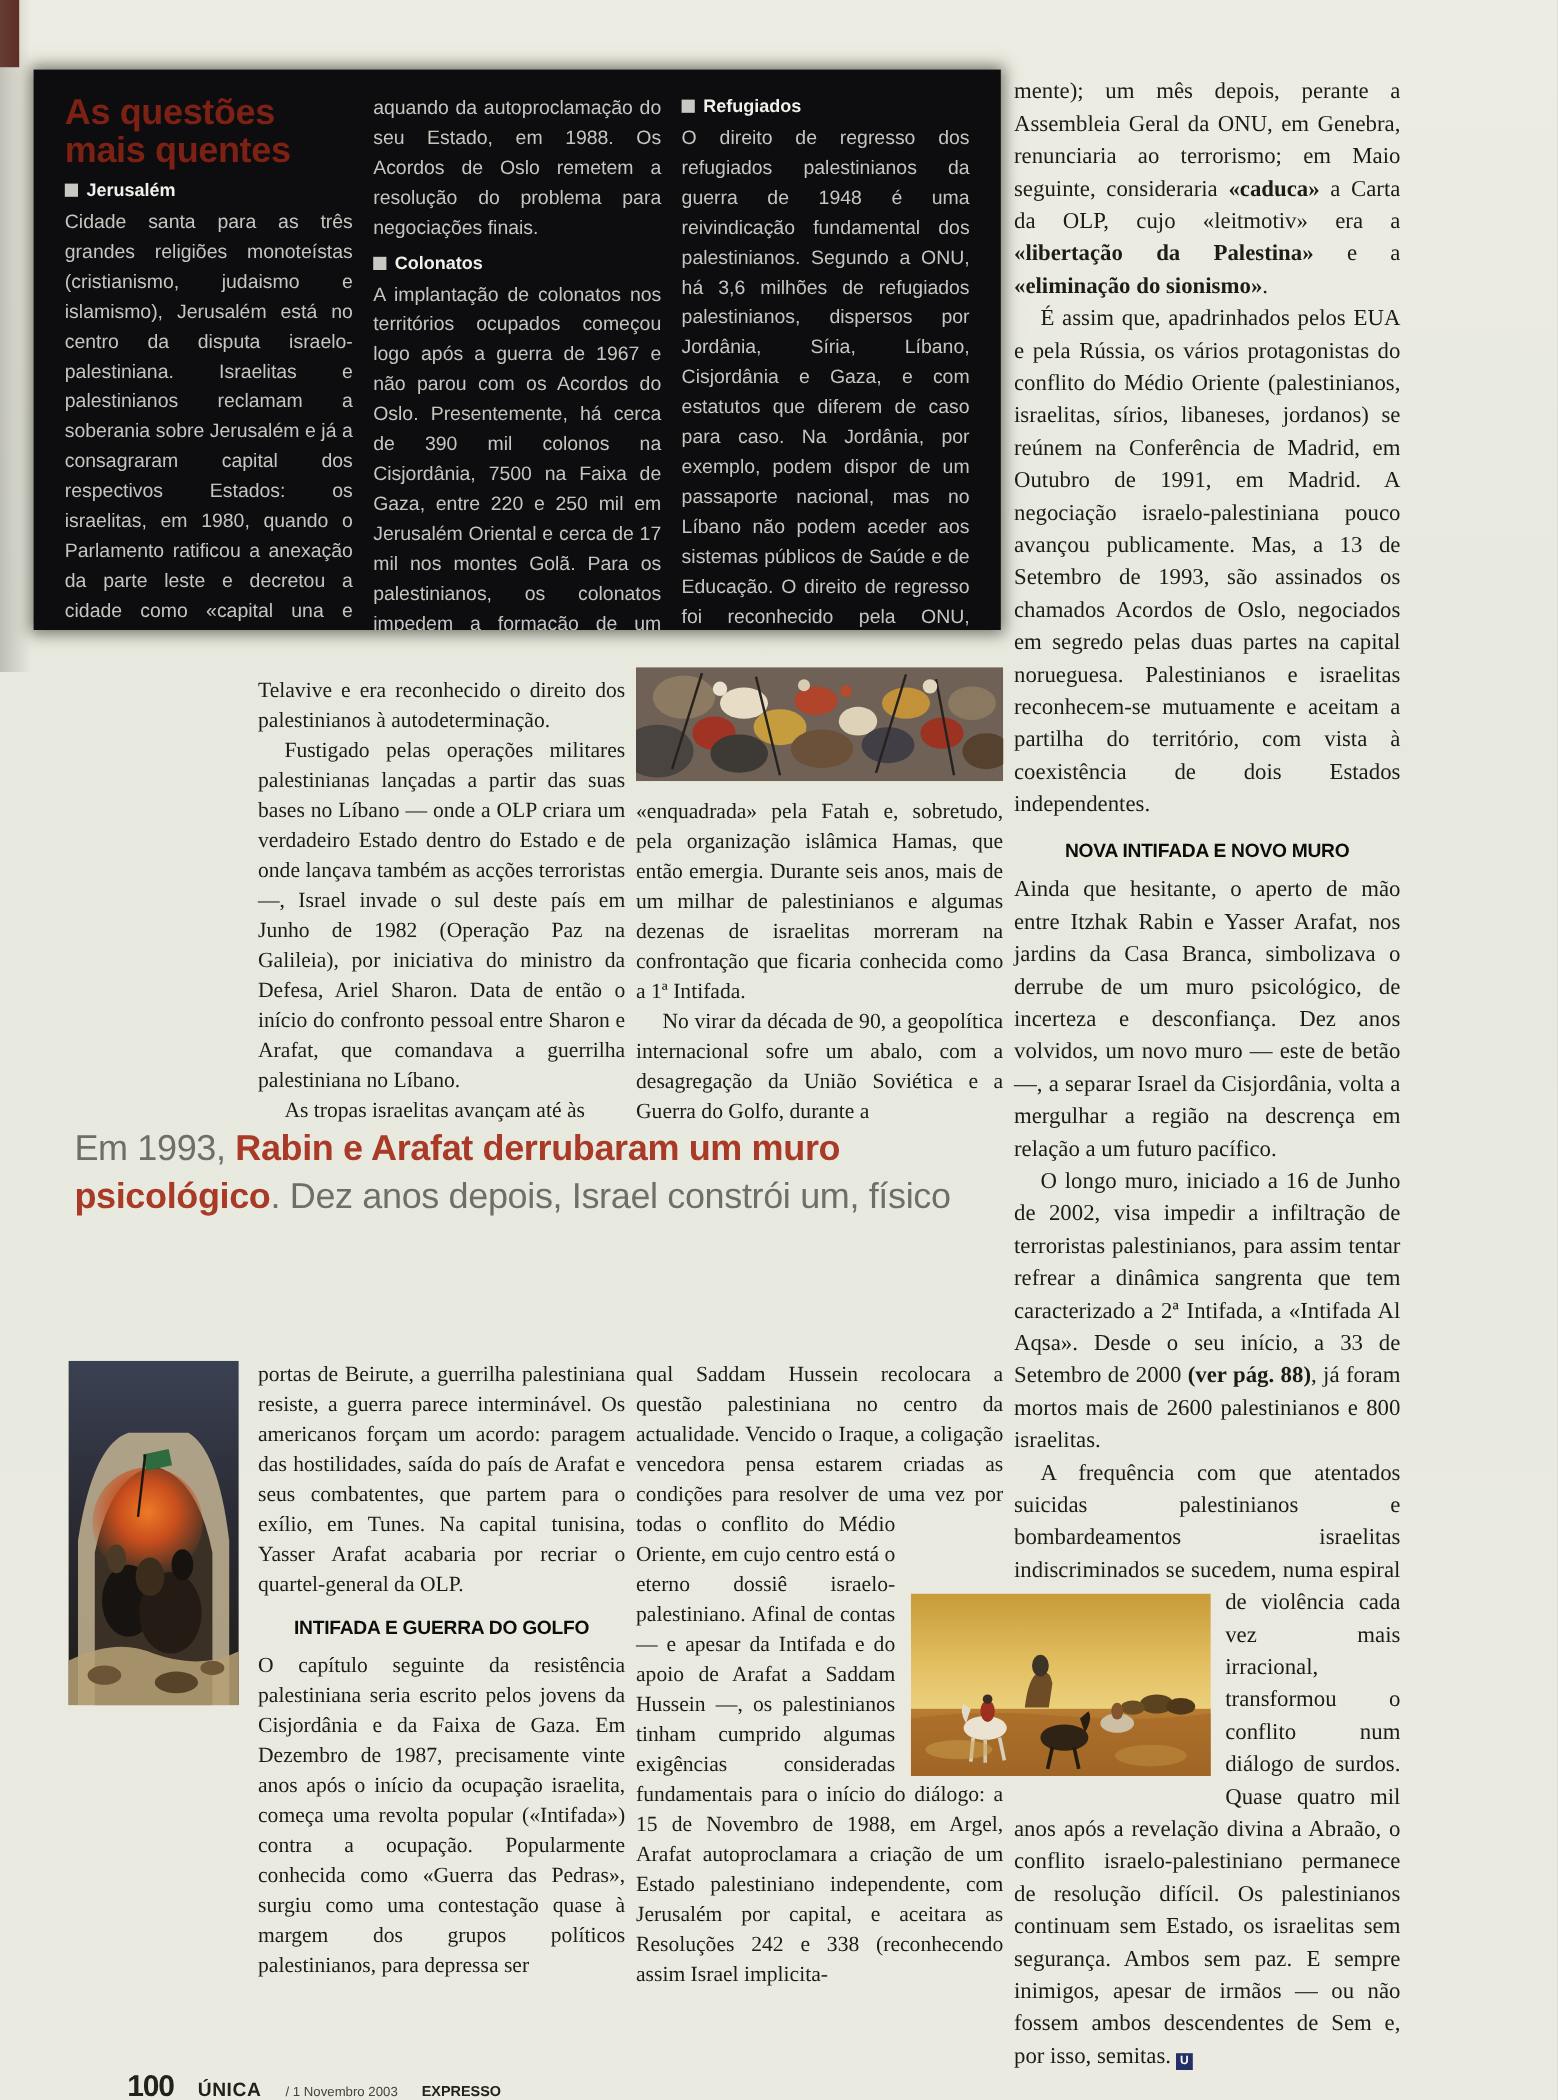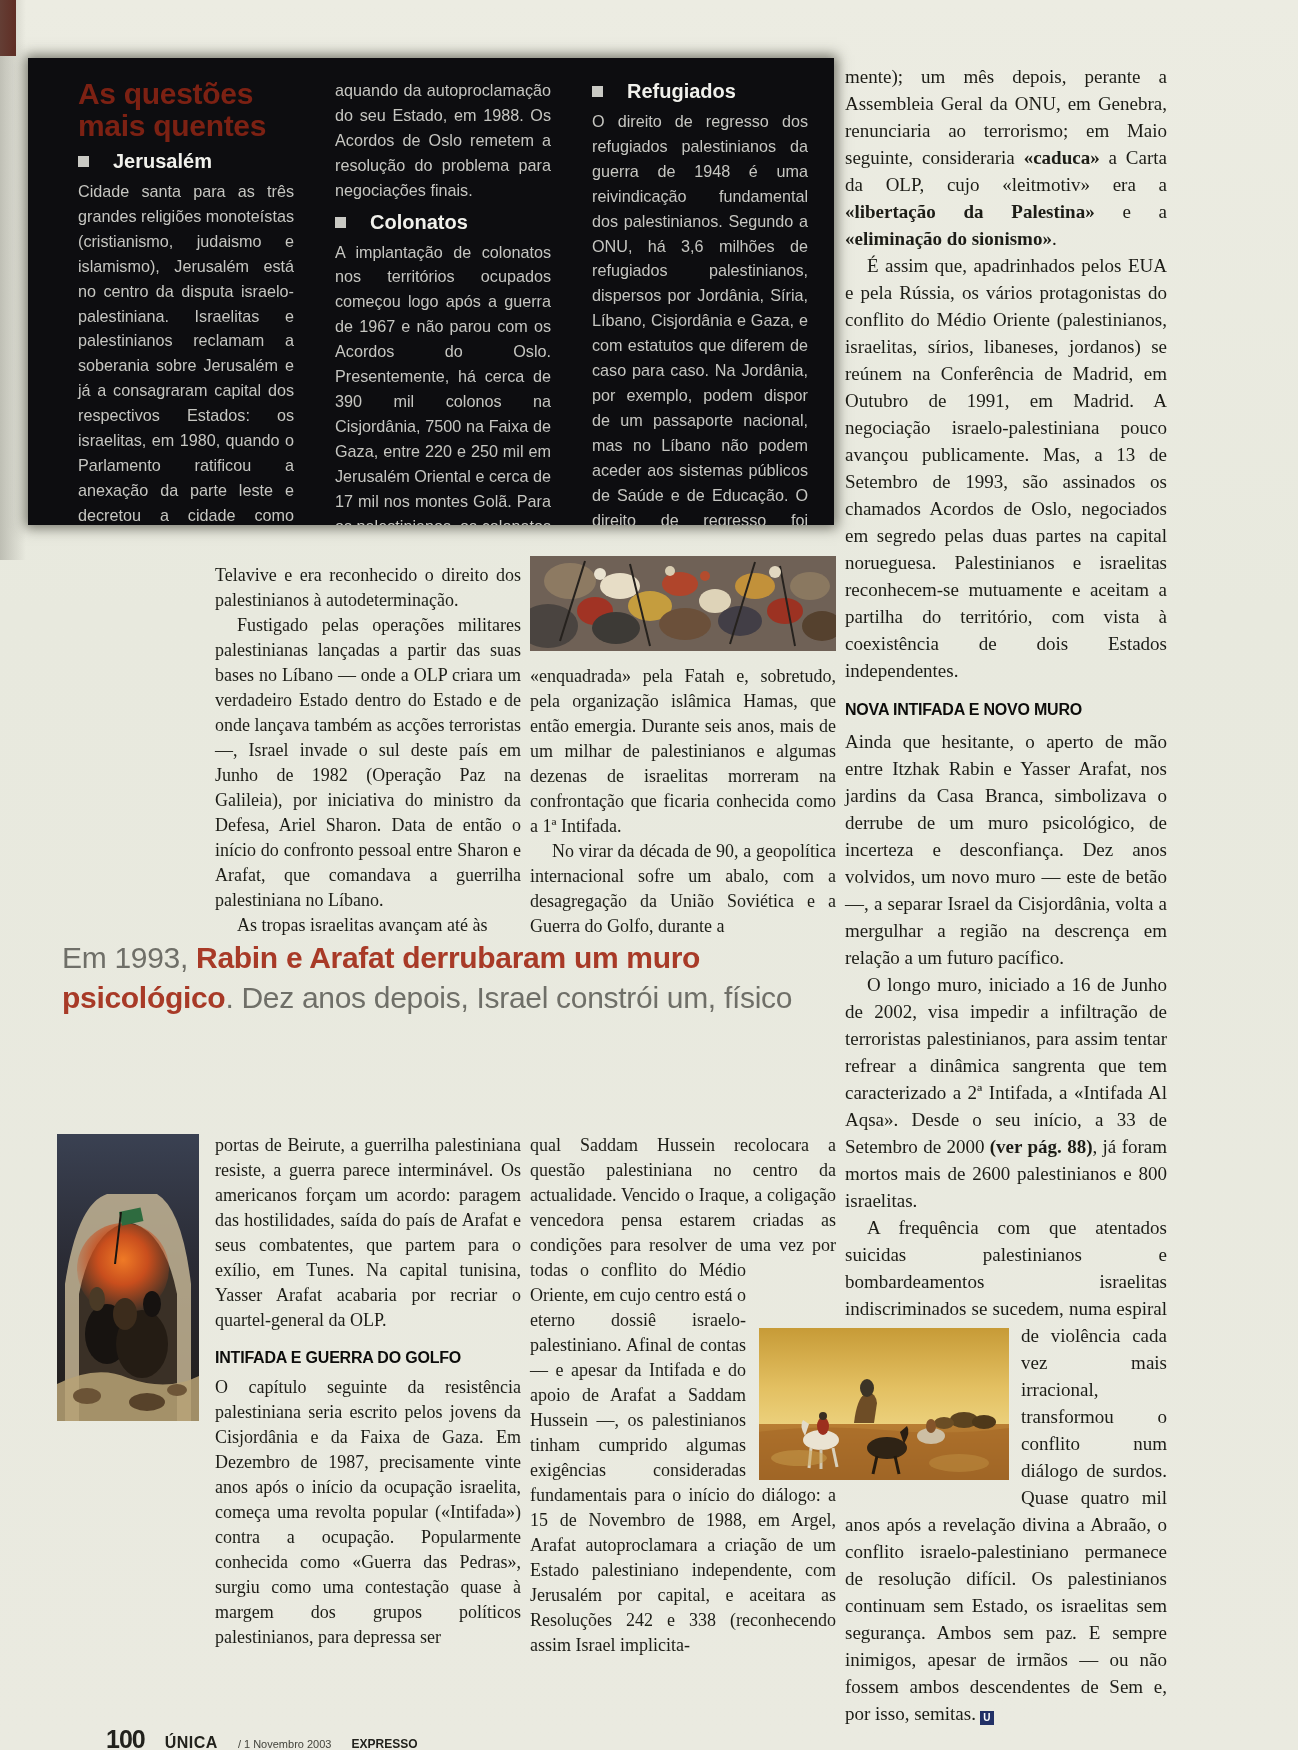--- a/index.html
+++ b/index.html
@@ -16,29 +16,29 @@
   .left-shadow { position:absolute; left:0; top:0; width:26px; height:560px;
     background:linear-gradient(90deg, rgba(110,110,100,.35), rgba(110,110,100,0)); }
 
   
   .infobox {
     position:absolute; left:28px; top:58px; width:806px; height:467px;
     background:#0d0d10; padding:20px 26px; display:flex; gap:17px;
     overflow:hidden;
     box-shadow: 0 0 12px 3px rgba(95,95,85,.85);
   }
-  .ib-col { width:240px;margin-left:24px; }
+  .ib-col { width:240px; }
   .ib-title {
     margin:0 0 8px; font-family:"Liberation Sans",sans-serif;
     font-size:30px; line-height:32px; font-weight:700;
     color:#7c2113; letter-spacing:-0.3px;
   }
   .ib-head {
-    font-family:"Liberation Sans",sans-serif; font-size:20px; font-weight:700;
-    color:#f1f1ec; margin:2px 0 6px; display:flex; align-items:center; gap:24px;
+    font-family:"Liberation Sans",sans-serif; font-size:15px; font-weight:700;
+    color:#f1f1ec; margin:2px 0 6px; display:flex; align-items:center; gap:7px;
   }
   .sq { width:11px; height:11px; background:#c9c9c4; display:inline-block; flex:0 0 auto; }
   .ib-body {
     margin:0 0 8px; font-family:"Liberation Sans",sans-serif;
     font-size:16.2px; line-height:24.9px; color:#c6c6c1; text-align:justify;
   }
 
   
   .serif-col { position:absolute; font-size:18px; line-height:25px; color:#1c1c16; text-align:justify; }
   .serif-col p { margin:0; text-indent:22px; }
@@ -46,21 +46,21 @@
 
   #colA-top { left:215px; top:563px; width:306px; }
   #colB-top { left:530px; top:556px; width:306px; }
   #colA-bottom { left:215px; top:1133px; width:306px; }
   #colB-bottom { left:530px; top:1133px; width:306px; }
 
   #col-right { left:845px; top:63px; width:322px; font-size:19px; line-height:27px; }
 
   .col-header {
     font-family:"Liberation Sans",sans-serif; font-size:16px; font-weight:700;
-    color:#0d0d0b; text-indent:0 !important;
+    color:#0d0d0b; text-align:center; text-indent:0 !important;
     margin:12px 0 5px; letter-spacing:-0.2px;
   }
 
   
   #headline {
     position:absolute; left:62px; top:938px; width:782px; margin:0;
     font-family:"Liberation Sans",sans-serif; font-weight:400;
     font-size:30px; line-height:40px; color:#6f6f68; letter-spacing:-0.3px;
   }
   #headline b { color:#a83a27; font-weight:700; }

